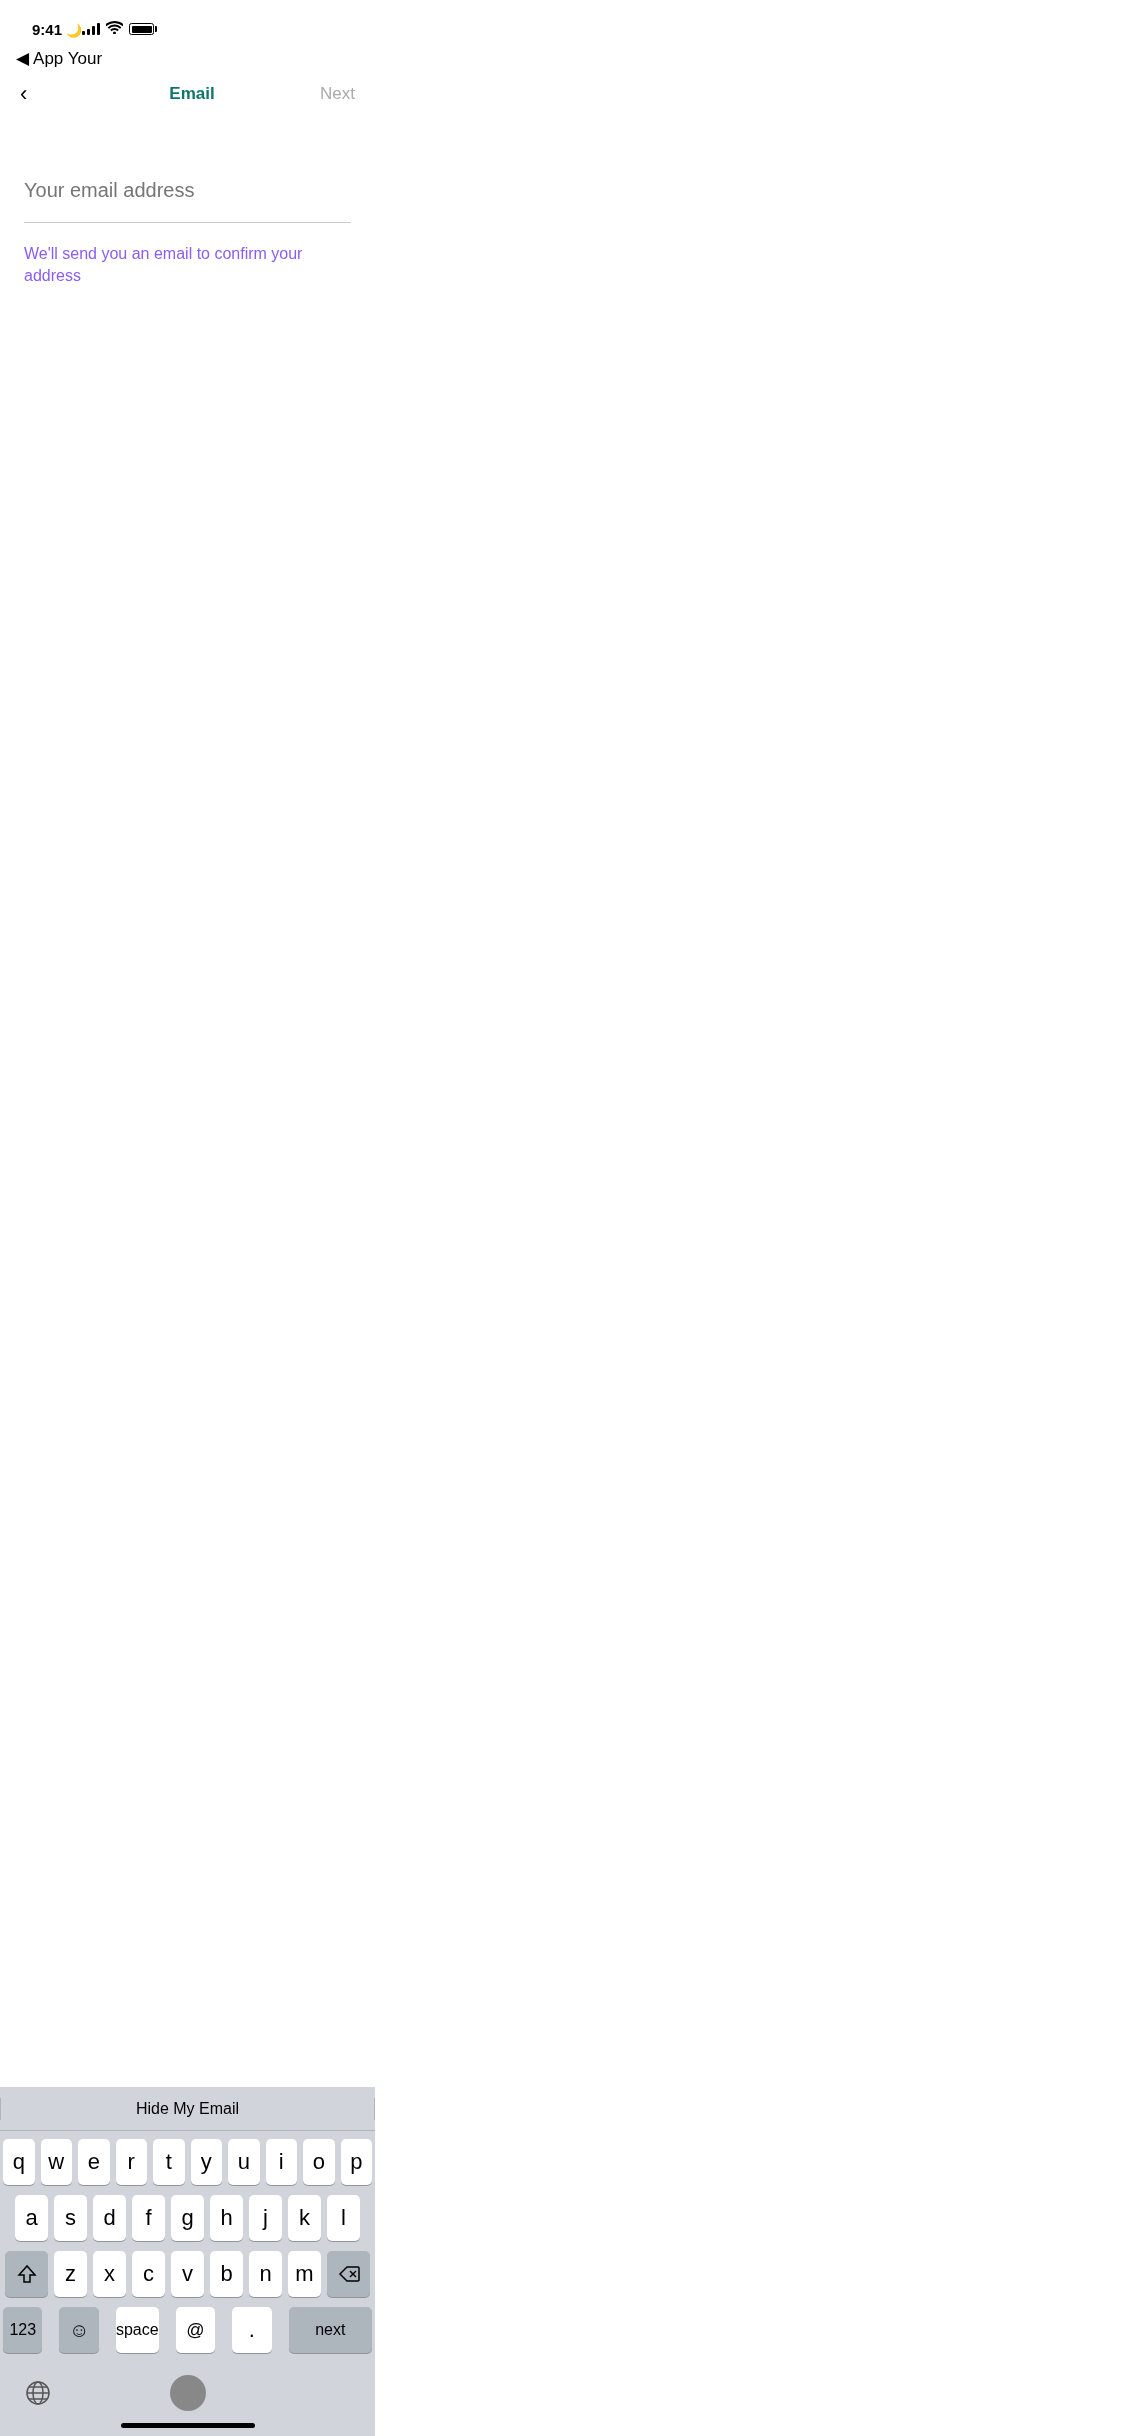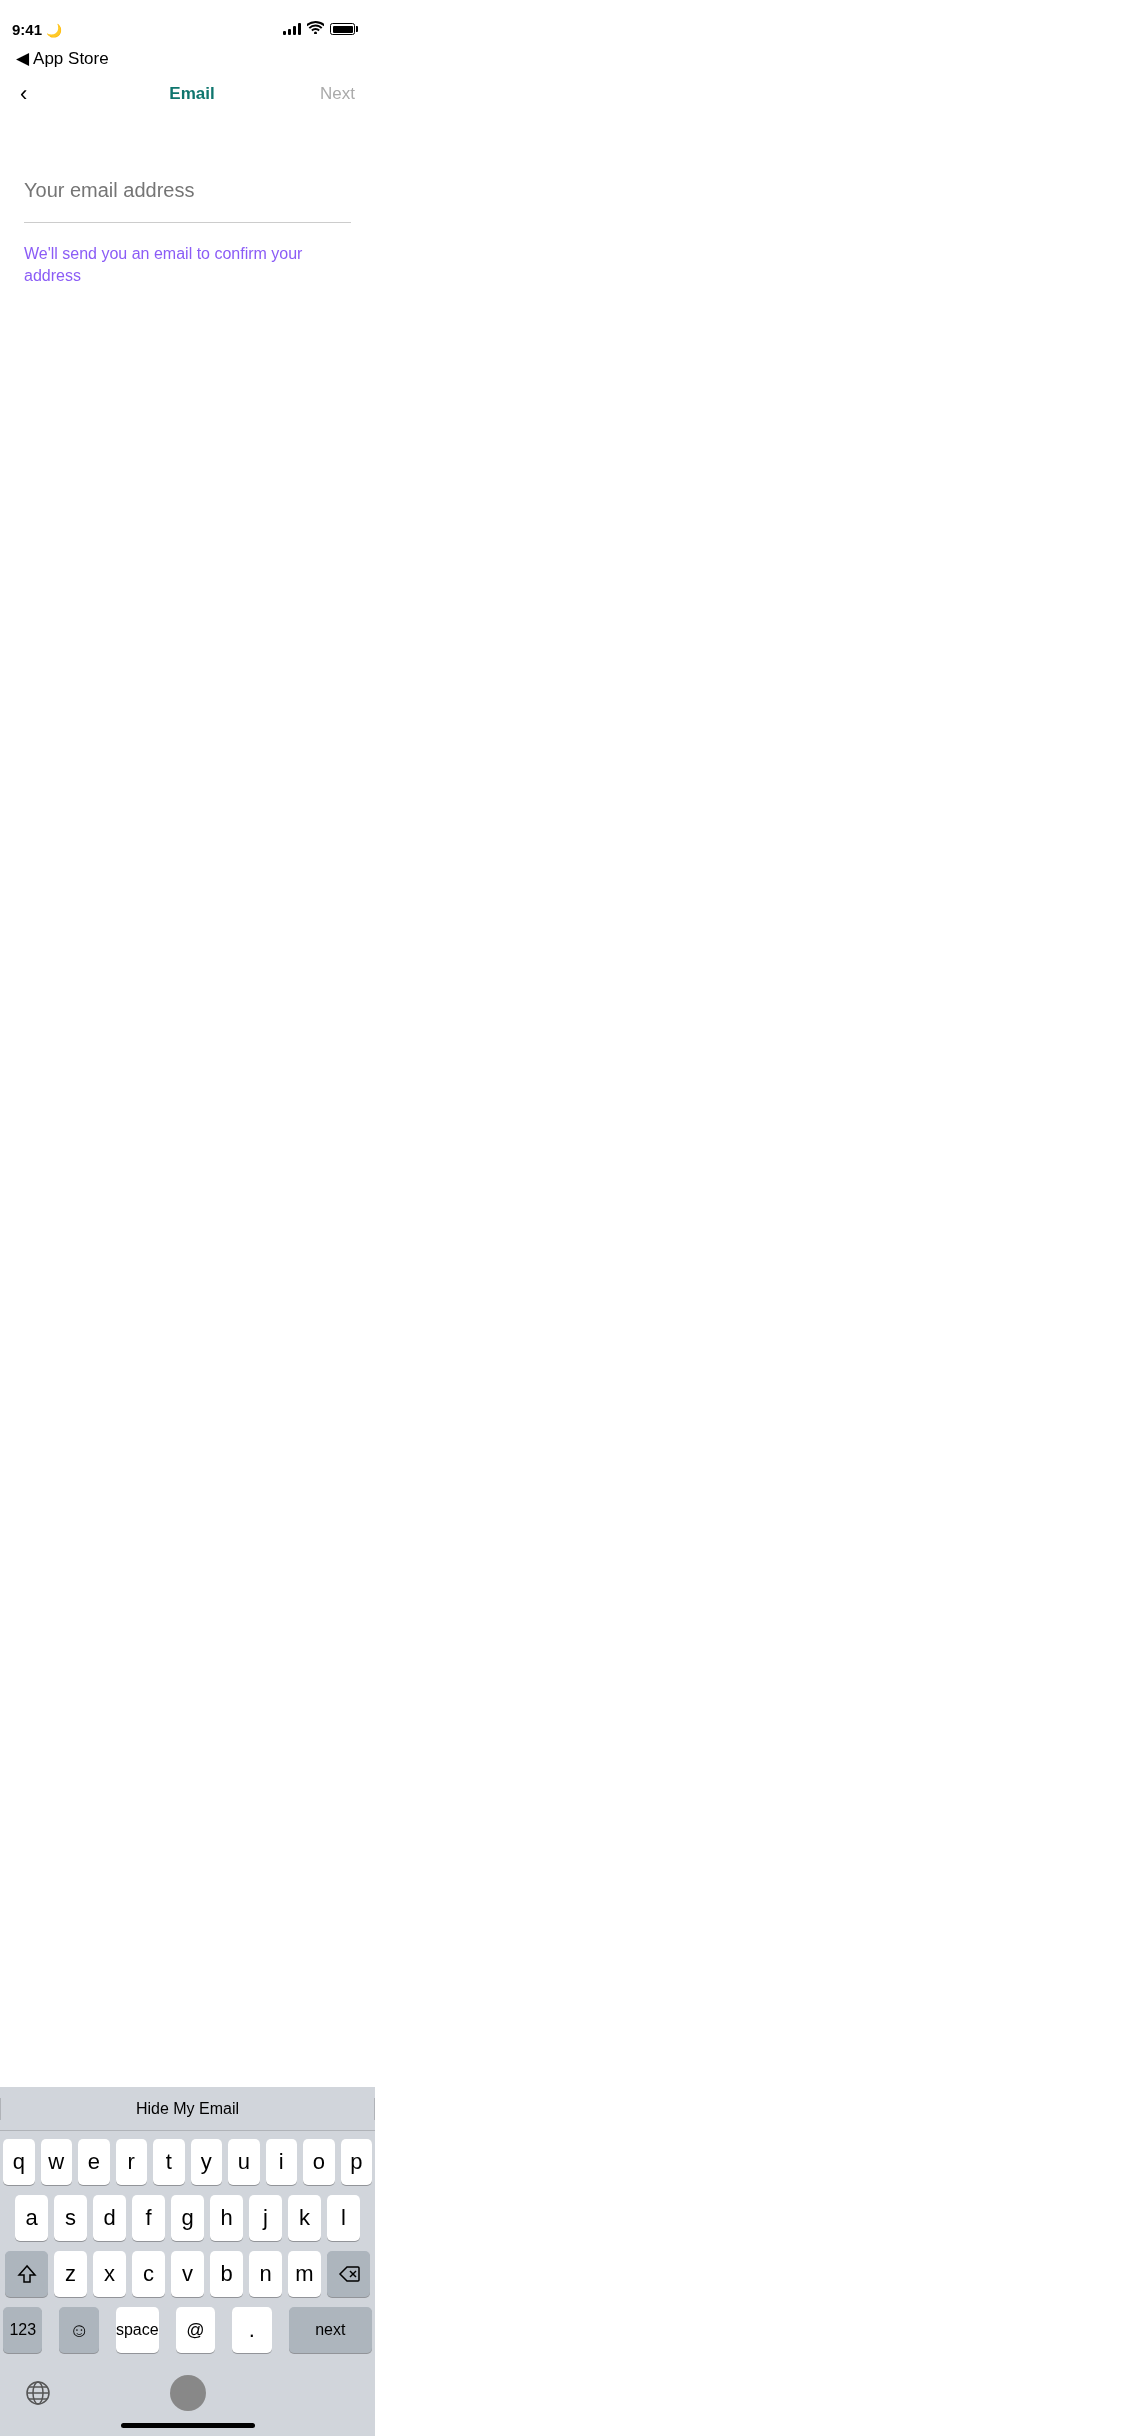--- a/index.html
+++ b/index.html
@@ -9,23 +9,22 @@
       width: 375px;
       min-height: 812px;
       background: #ffffff;
       font-family: -apple-system, 'SF Pro Text', 'Helvetica Neue', Arial, sans-serif;
       overflow: hidden;
     }
 
     
     .status-bar {
       display: flex;
-      justify-content: space-between;
-      align-items: center;
-      padding: 14px 20px 0 12px;
+      align-items: center;
+      padding: 14px 20px 0 32px;
       height: 44px;
     }
 
     .status-time {
       font-size: 15px;
       font-weight: 600;
       color: #000;
     }
 
     .status-icons {
@@ -308,21 +307,21 @@
       </svg>
     </span>
     <div class="battery-icon">
       <div class="battery-fill"></div>
     </div>
   </div>
 </div>
 
 <div class="app-store-back">
   <span class="back-arrow">◀</span>
-  <span class="app-store-label">App Store</span>
+  <span class="app-store-label">App Your</span>
 </div>
 
 <div class="nav-bar">
   <button class="nav-back-btn" style="background:none;border:none;cursor:pointer;font-size:22px;font-weight:300;">‹</button>
   <span class="nav-title">Email</span>
   <button class="nav-next-btn" style="background:none;border:none;cursor:pointer;">Next</button>
 </div>
 
 <div class="content-area">
   <input class="email-input" type="email" placeholder="Your email address" style="">

